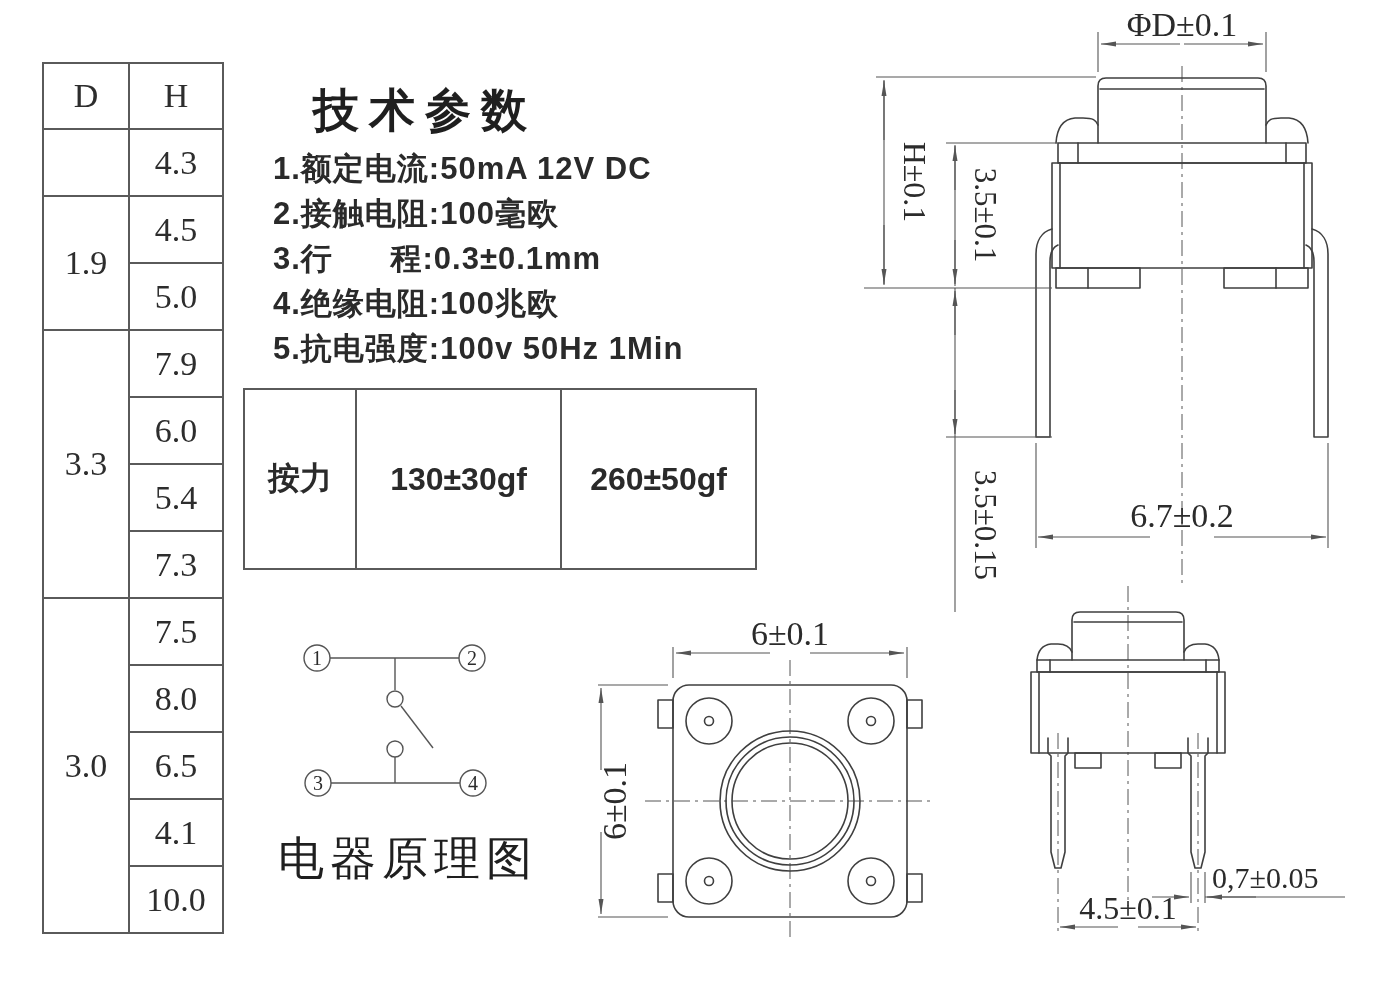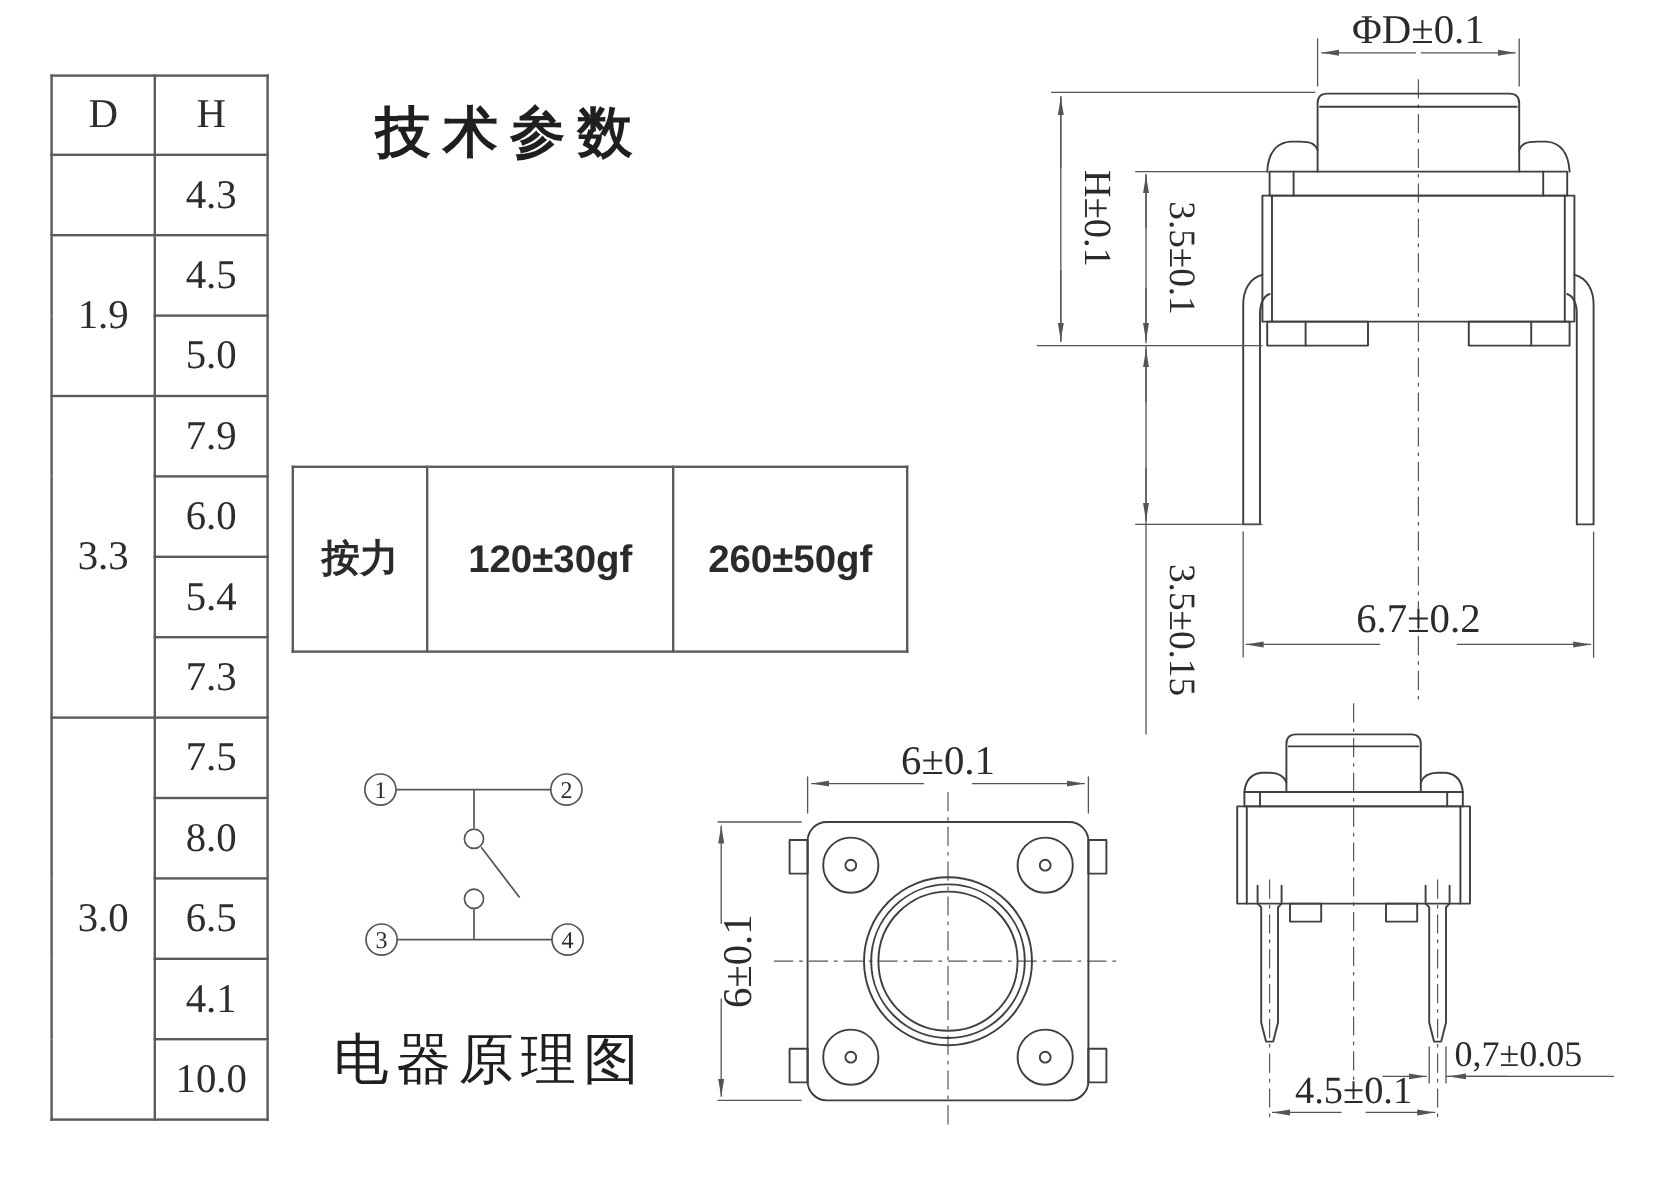--- a/index.html
+++ b/index.html
@@ -13,29 +13,29 @@
            font-weight:400;padding:0;}
   table.dh th{height:64px;font-size:34px;}
   table.dh col.cd{width:86px;} table.dh col.ch{width:94px;}
   
   .tp-title{position:absolute;left:313px;top:80px;font-size:46px;font-weight:700;
             letter-spacing:10px;color:#1f1f1f;text-align:right;}
   .tp-items{position:absolute;left:273px;top:146px;font-size:31px;font-weight:700;
             color:#2a2a2a;line-height:45px;letter-spacing:1px;}
   .tp-item{white-space:pre;}
   
-  table.force{position:absolute;left:243px;top:388px;width:512px;height:156px;
+  table.force{position:absolute;left:243px;top:388px;width:512px;height:182px;
               border-collapse:collapse;table-layout:fixed;color:#2a2a2a;}
   table.force td{border:2px solid #5a5a5a;text-align:center;vertical-align:middle;
               font-weight:700;padding:0;}
   table.force col.c1{width:112px;} table.force col.c2{width:205px;} table.force col.c3{width:195px;}
   table.force tr.r1 td{height:64px;font-size:32px;}
   table.force tr.r2 td{font-size:28px;}
   
-  .sch-caption{position:absolute;left:278px;top:852px;font-family:Liberation Sans, sans-serif;
+  .sch-caption{position:absolute;left:278px;top:828px;font-family:Liberation Sans, sans-serif;
                font-size:46px;letter-spacing:6px;color:#1f1f1f;}
   
   svg{position:absolute;}
   .ol{stroke:#3f3f3f;stroke-width:1.6;fill:none;stroke-linejoin:round;stroke-linecap:round;}
   .dl{stroke:#555;stroke-width:1.1;fill:none;}
   .cl{stroke:#555;stroke-width:1;fill:none;stroke-dasharray:16 5 3 5;}
   .dt{font-family:"Liberation Serif",serif;fill:#2b2b2b;}
   .sch{stroke:#555;stroke-width:1.4;fill:none;}
   .schtxt{font-family:"Liberation Serif",serif;font-size:20px;fill:#2b2b2b;}
 </style>
@@ -91,31 +91,38 @@
     <tr>
       <td>4.1</td>
     </tr>
     <tr>
       <td>10.0</td>
     </tr>
   </tbody>
     </table>
 
   <div class="tp-title">技术参数</div>
+  <div class="tp-items">
+    <div class="tp-item">1.额定电流:50mA 12V DC</div>
+    <div class="tp-item">2.接触电阻:100毫欧</div>
+    <div class="tp-item">3.行      程:0.3±0.1mm</div>
+    <div class="tp-item">4.绝缘电阻:100兆欧</div>
+    <div class="tp-item">5.抗电强度:100v 50Hz 1Min</div>
+  </div>
 
   <table class="force">
     <colgroup>
         <col class="c1">
         <col class="c2">
         <col class="c3">
       </colgroup>
     <tbody>
         <tr class="r1">
       <td>按力</td>
-      <td>120±30gf</td>
+      <td>130±30gf</td>
       <td>260±50gf</td>
     </tr>
   </tbody>
     </table>
 
   <svg style="left:285px;top:628px;width:270px;height:190px;" viewBox="285 628 270 190">
     <g class="sch">
       <circle cx="317" cy="658" r="13"></circle>
       <circle cx="472" cy="658" r="13"></circle>
       <circle cx="318" cy="783" r="13"></circle>

